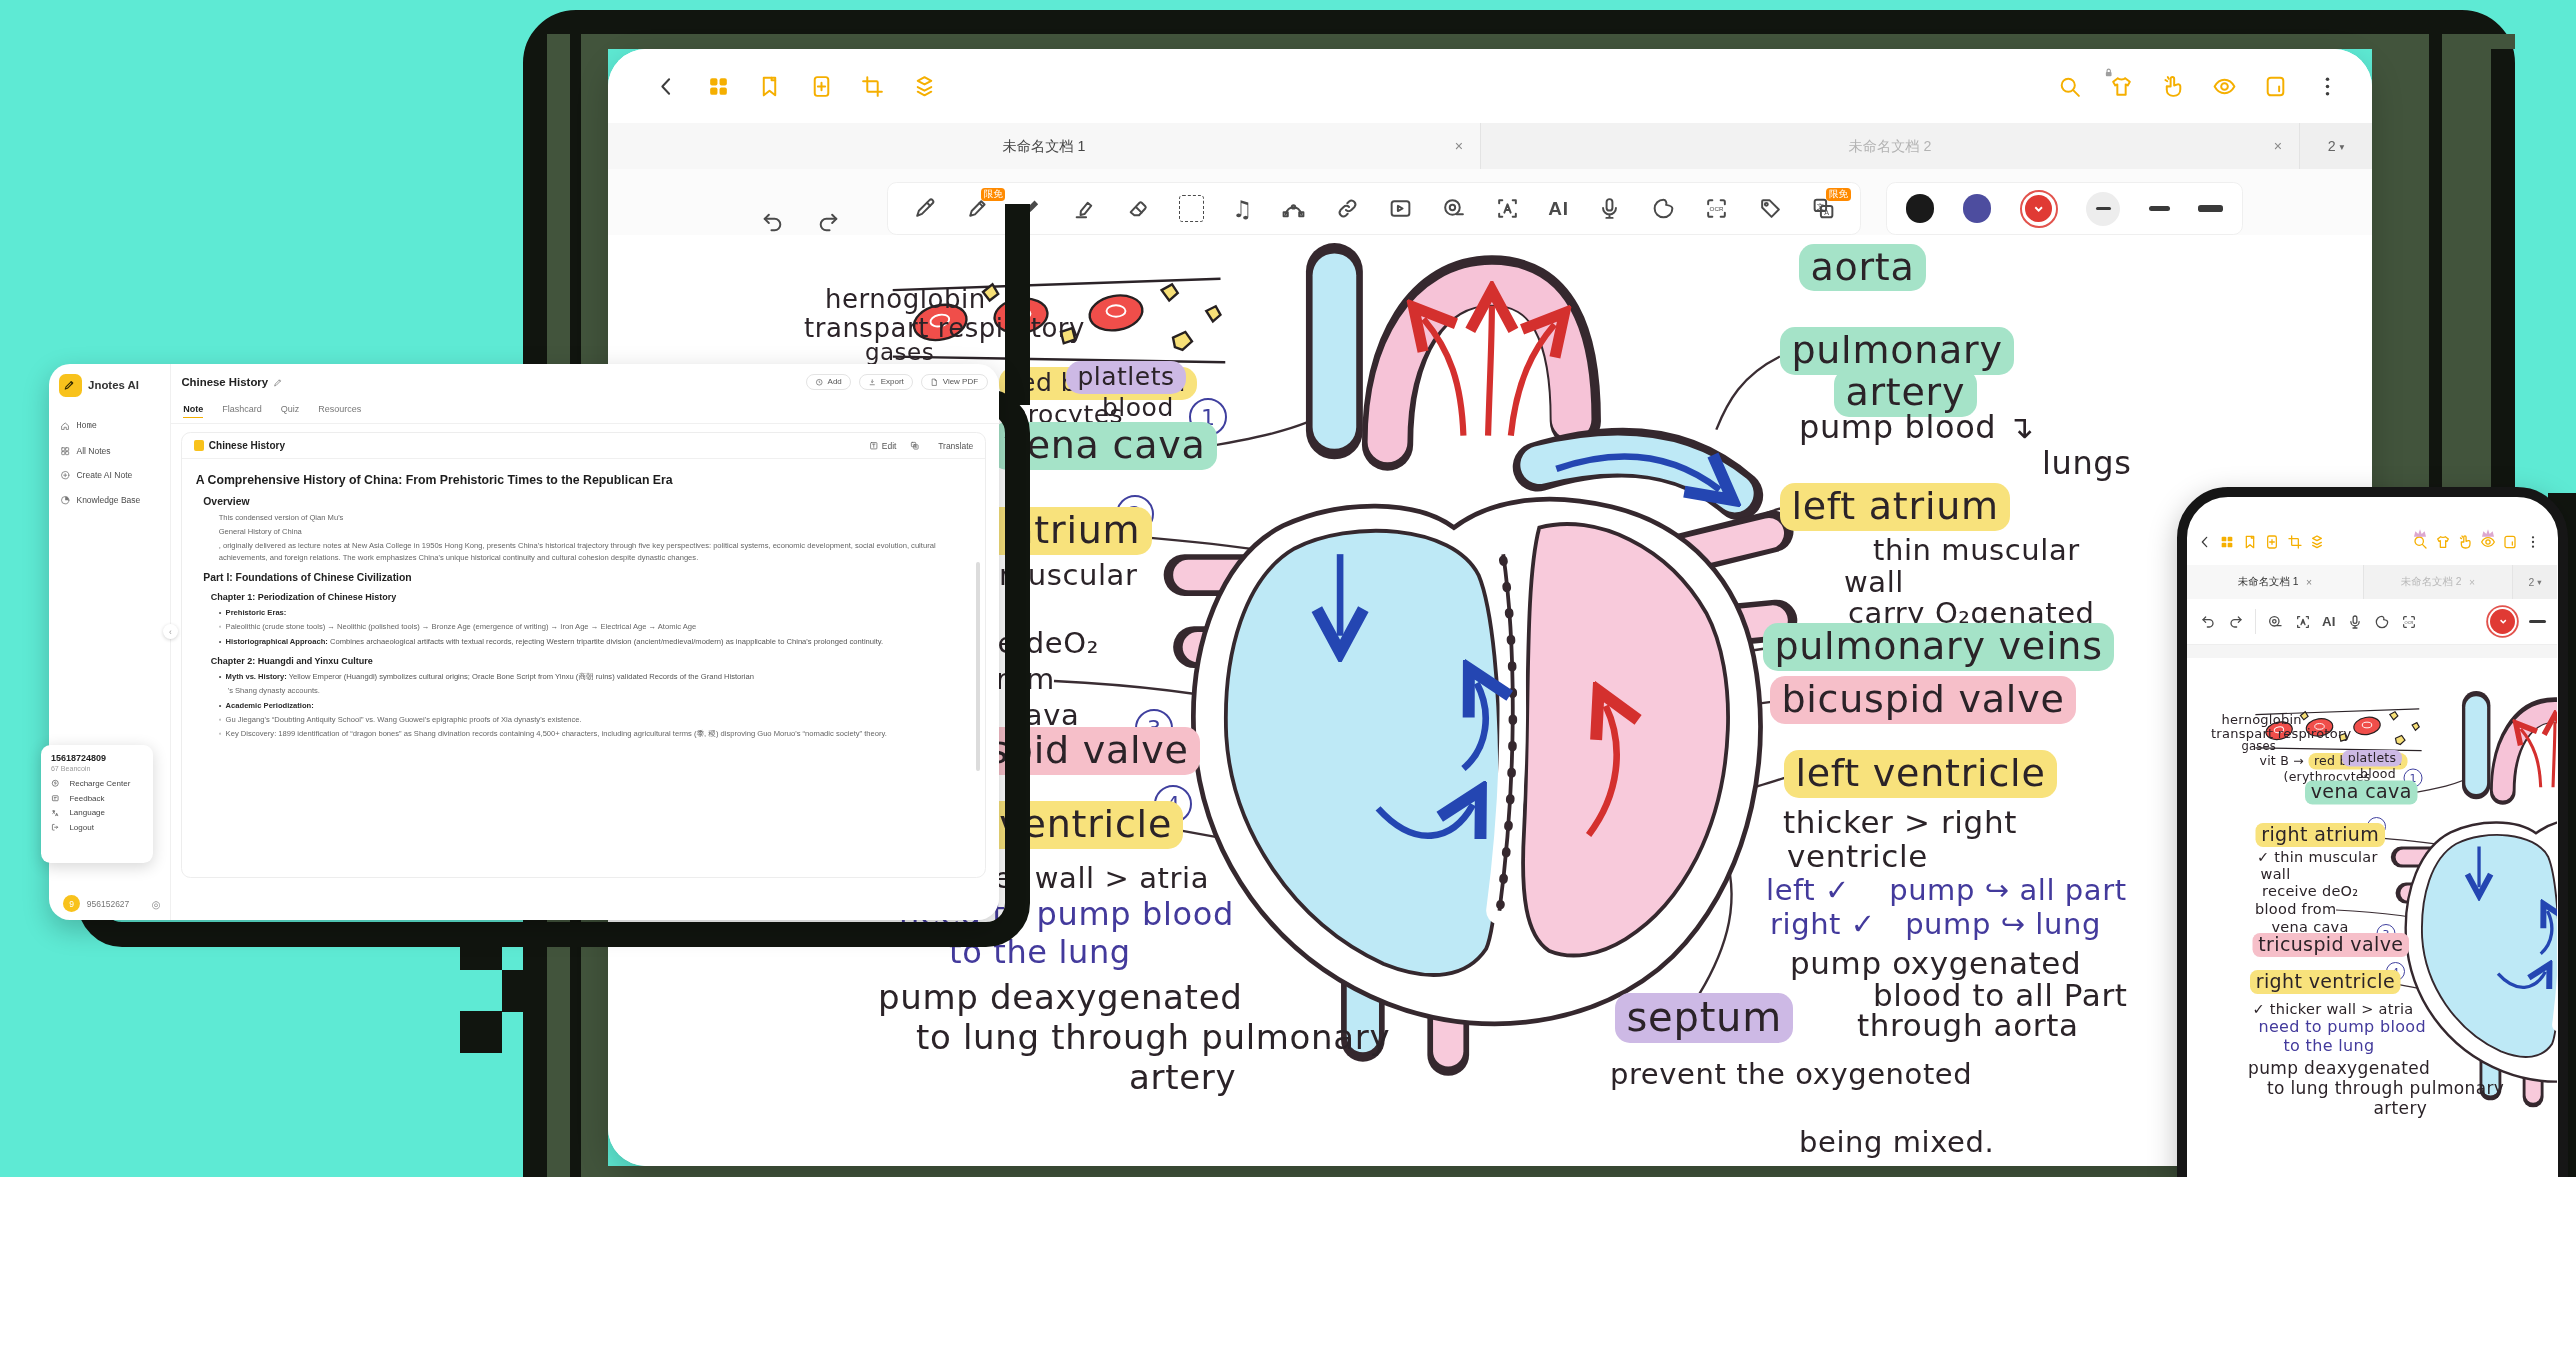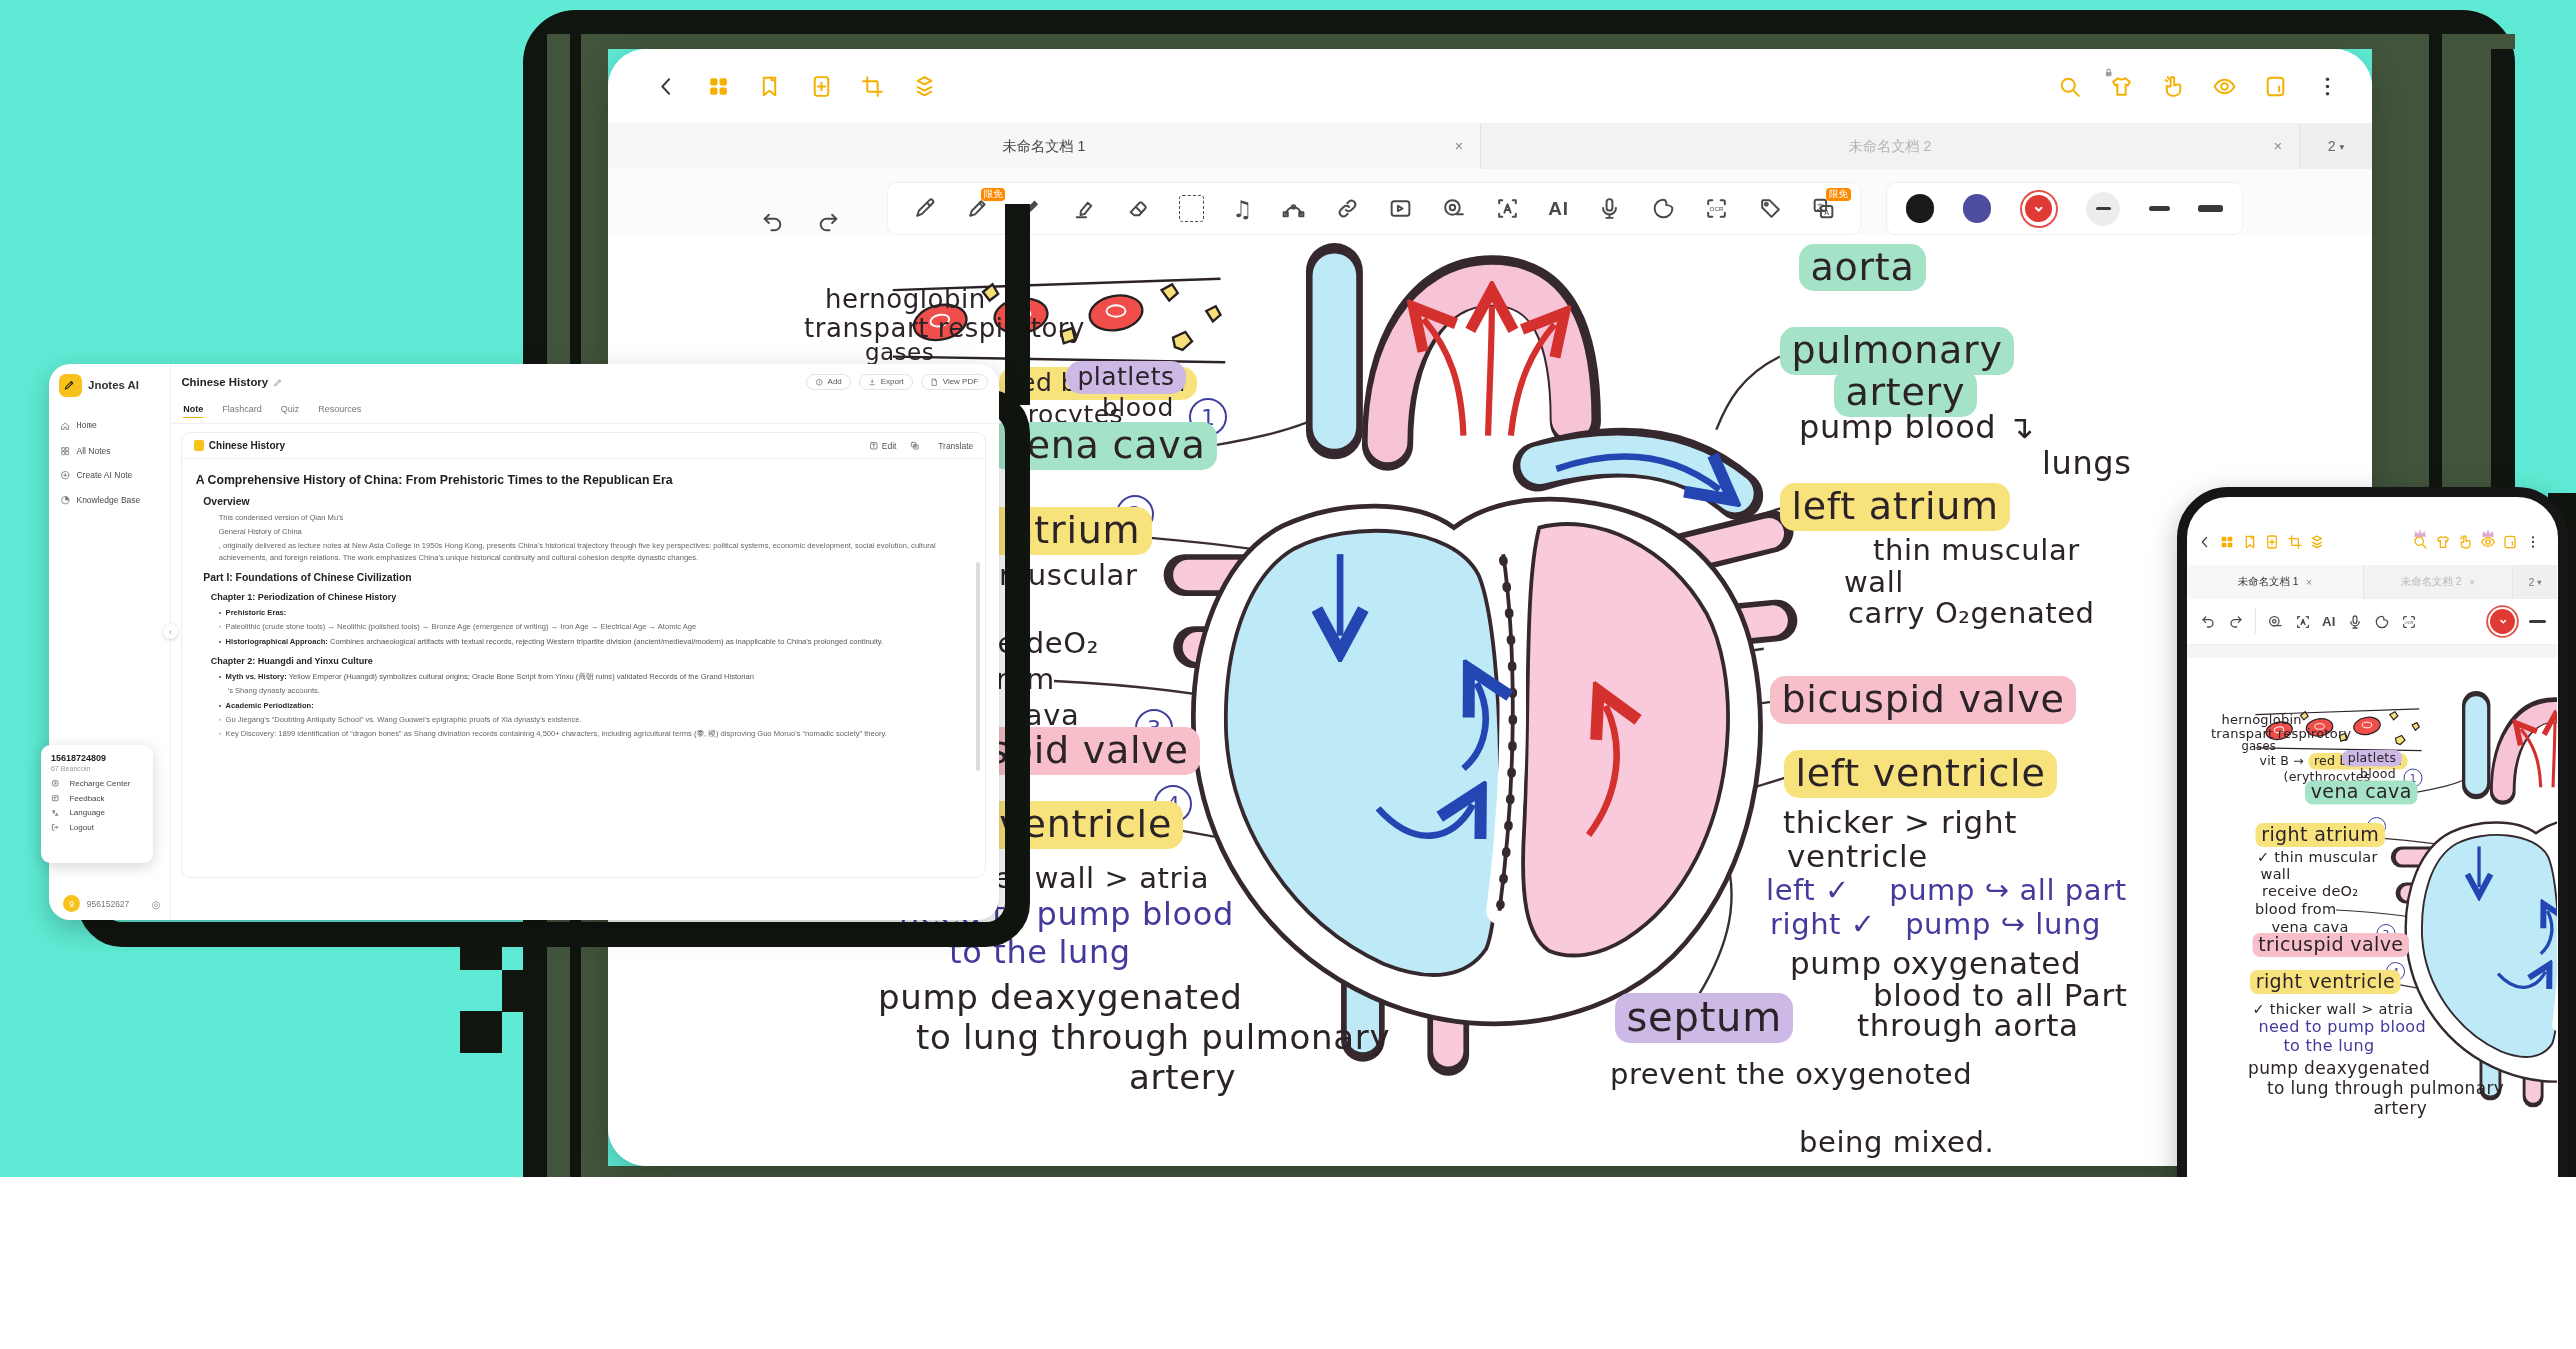--- a/index.html
+++ b/index.html
@@ -631,20 +631,21 @@
 
         <div class="lab" style="left:1151px;top:9.5px;font-size:38px;margin-left:40px;"><span class="hl m">aorta</span></div>
         <div class="lab" style="left:1172px;top:93px;font-size:38px;"><span class="hl m">pulmonary</span></div>
         <div class="lab" style="left:1226px;top:135px;font-size:38px;"><span class="hl m">artery</span></div>
         <div class="lab" style="left:1191px;top:173px;font-size:32px;">pump blood ↴</div>
         <div class="lab" style="left:1434px;top:209px;font-size:32px;">lungs</div>
         <div class="lab" style="left:1172px;top:249px;font-size:38px;"><span class="hl y">left atrium</span></div>
         <div class="lab" style="left:1265px;top:298px;font-size:29px;">thin muscular</div>
         <div class="lab" style="left:1236px;top:330px;font-size:29px;">wall</div>
         <div class="lab" style="left:1240px;top:361px;font-size:29px;">carry O₂genated</div>
+        <div class="lab" style="left:1155px;top:389px;font-size:38px;"><span class="hl m">pulmonary veins</span></div>
         <div class="lab" style="left:1162px;top:442px;font-size:38px;"><span class="hl p">bicuspid valve</span></div>
         <div class="lab" style="left:1176px;top:516px;font-size:38px;"><span class="hl y">left ventricle</span></div>
         <div class="lab" style="left:1175px;top:569px;font-size:31px;">thicker &gt; right</div>
         <div class="lab" style="left:1179px;top:603px;font-size:31px;">ventricle</div>
         <div class="lab pur" style="left:1158px;top:638px;font-size:29px;"><span>left ✓</span>&nbsp;&nbsp;&nbsp;&nbsp;<span>pump ↪ all part</span></div>
         <div class="lab pur" style="left:1162px;top:672px;font-size:29px;"><span>right ✓</span>&nbsp;&nbsp;&nbsp;<span>pump ↪ lung</span></div>
         <div class="lab" style="left:1182px;top:710px;font-size:31px;">pump oxygenated</div>
         <div class="lab" style="left:1265px;top:742px;font-size:31px;">blood to all Part</div>
         <div class="lab" style="left:1249px;top:772px;font-size:31px;">through aorta</div>
         <div class="lab" style="left:1007px;top:759px;font-size:40px;"><span class="hl v">septum</span></div>

